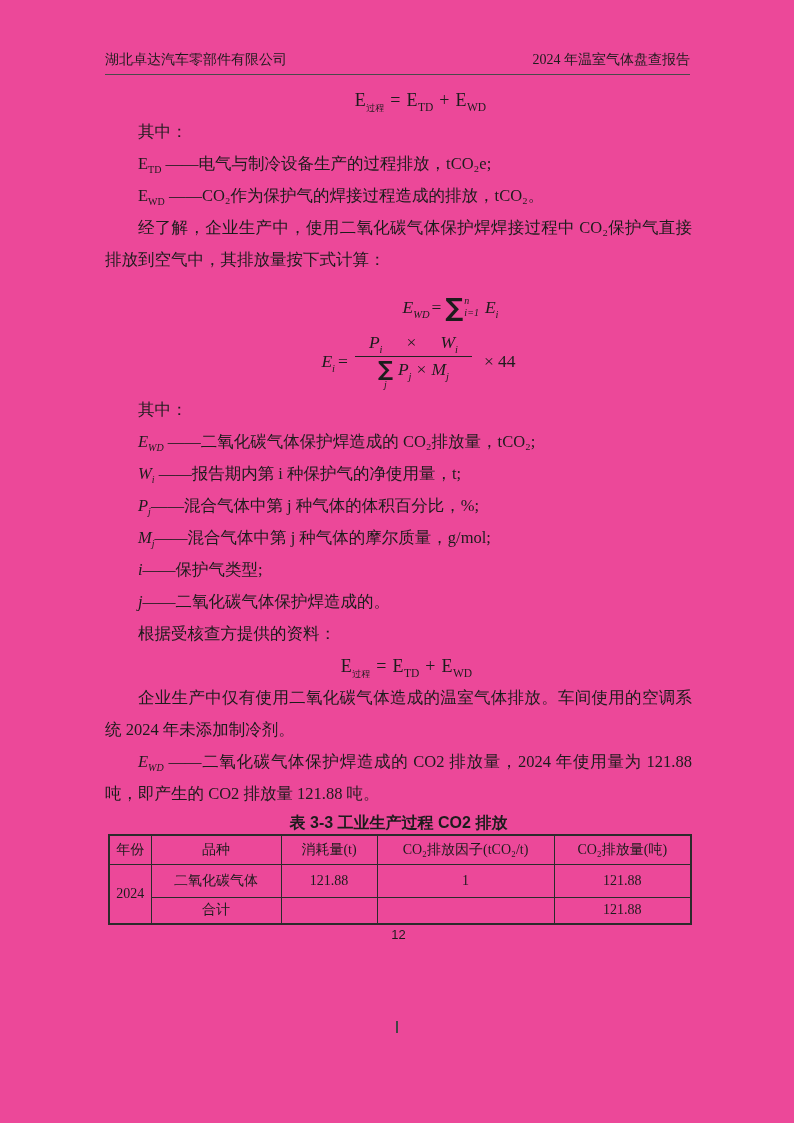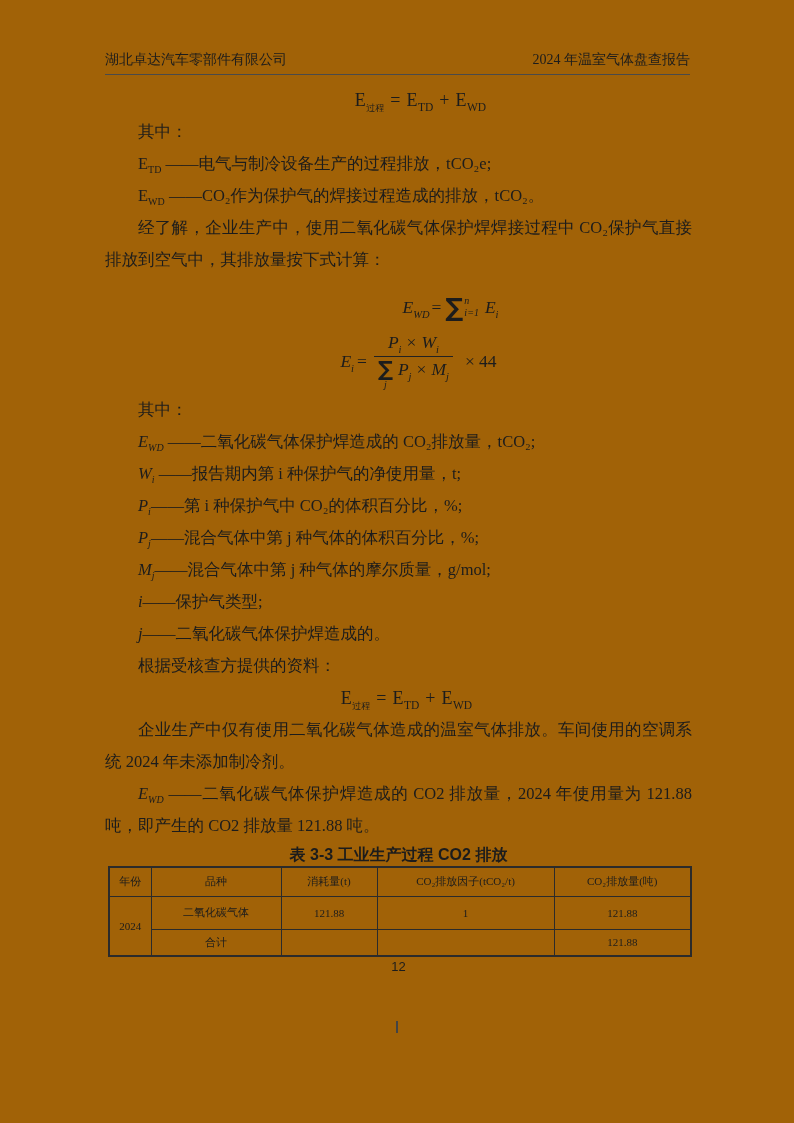--- a/index.html
+++ b/index.html
@@ -1,18 +1,18 @@
 <!DOCTYPE html>
 <html><head>
 <meta charset="utf-8">
 <style>
   * { margin:0; padding:0; box-sizing:border-box; }
   html,body { background:#ffffff; }
   .page {
-    position:relative; width:794px; height:1123px; background:#a16207;
+    position:relative; width:794px; height:1123px; background:#ec4899;
     font-family:"Liberation Serif","DejaVu Serif",serif; color:#1c1c1c;
     overflow:hidden; margin:0 auto;
   }
   
   .hdr {
     margin:0 104px 0 105px; padding-top:51px; padding-bottom:6px;
     border-bottom:1.5px solid #4a4a4a;
     display:flex; justify-content:space-between; align-items:flex-end;
     font-size:14px; line-height:17px;
   }
@@ -45,39 +45,39 @@
   .limits { display:inline-flex; flex-direction:column; align-items:flex-start; line-height:1; font-size:10px; margin-left:1px; margin-right:6px; }
   .limits .lim-top { margin-bottom:2px; }
   .f-sum .eq-sign { font-style:normal; padding:0 2px; }
   
   .f-frac {
     margin-top:2px; height:66px; display:flex; align-items:center; justify-content:center;
     transform:translateX(20px); font-style:italic; font-size:17.5px; font-weight:500;
   }
   .f-frac .eq-sign { font-style:normal; padding:0 3px; }
   .frac { display:inline-flex; flex-direction:column; align-items:center; margin:0 4px; }
-  .frac .num { padding:0 14px 3px; border-bottom:1.3px solid #222; display:flex; align-items:center; }
+  .frac .num { padding:0 14px 3px; border-bottom:1.3px solid #222; display:flex; align-items:center;gap:19px; }
   .frac .den { padding-top:2px; display:flex; align-items:flex-start; }
   .stack { display:inline-flex; flex-direction:column; align-items:center; line-height:1; margin-right:5px; }
   .stack .s-top { font-size:21px; }
   .stack .s-bot { font-size:10px; margin-top:0; }
   .times { font-style:normal; padding:0 5px; }
   .factor { font-style:normal; margin-left:8px; }
   
   .tbl-title {
     margin-top:1px; text-align:center; font-weight:bold; font-size:16px; line-height:23px;
     font-family:"Liberation Sans","DejaVu Sans",sans-serif;
   }
   table.tbl {
     margin-left:3px; border-collapse:collapse; table-layout:fixed; width:582px;
     border:2px solid #2b2b2b;
   }
   table.tbl td {
     border:1px solid #2b2b2b; text-align:center; vertical-align:middle;
-    font-size:11px; overflow:hidden; white-space:nowrap;
+    font-size:14px; overflow:hidden; white-space:nowrap;
   }
   tr.tr-head td { height:29px; }
   tr.tr-d1 td { height:33px; }
   tr.tr-d2 td { height:27px;margin-top:40px; }
   
   .foot-tick { position:absolute; left:396px; top:1021px; width:1.5px; height:12px; background:#444; }
   .page-num { margin-top:2px; text-align:center; font-size:13px; line-height:15px; font-family:"Liberation Sans","DejaVu Sans",sans-serif; }
 </style>
 </head>
 <body>
@@ -132,21 +132,20 @@
             <span class="fvar"><span>M</span><sub>j</sub></span>
           </span>
       </span>
       <span class="factor">× 44</span>
     </div>
 
     <p class="line indent">其中：</p>
 
     <p class="line indent"><span class="sym sym-it"><span>E</span><sub>WD</sub></span><span> ——二氧化碳气体保护焊造成的 CO₂排放量，tCO₂;</span></p>
     <p class="line indent"><span class="sym sym-it"><span>W</span><sub>i</sub></span><span> ——报告期内第 i 种保护气的净使用量，t;</span></p>
-    <p class="line indent"><span class="sym sym-it"><span>P</span><sub>i</sub></span><span>——第 i 种保护气中 CO₂的体积百分比，%;</span></p>
     <p class="line indent"><span class="sym sym-it"><span>P</span><sub>j</sub></span><span>——混合气体中第 j 种气体的体积百分比，%;</span></p>
     <p class="line indent"><span class="sym sym-it"><span>M</span><sub>j</sub></span><span>——混合气体中第 j 种气体的摩尔质量，g/mol;</span></p>
     <p class="line indent"><span class="sym sym-it"><span>i</span><sub></sub></span><span>——保护气类型;</span></p>
     <p class="line indent"><span class="sym sym-it"><span>j</span><sub></sub></span><span>——二氧化碳气体保护焊造成的。</span></p>
 
     <p class="line indent">根据受核查方提供的资料：</p>
 
     <div class="eq eq-bottom">
       <span class="term"><span class="base">E</span><sub class="cn">过程</sub></span><span class="op">=</span><span class="term"><span class="base">E</span><sub class="lat">TD</sub></span><span class="op">+</span><span class="term"><span class="base">E</span><sub class="lat">WD</sub></span>
     </div>

